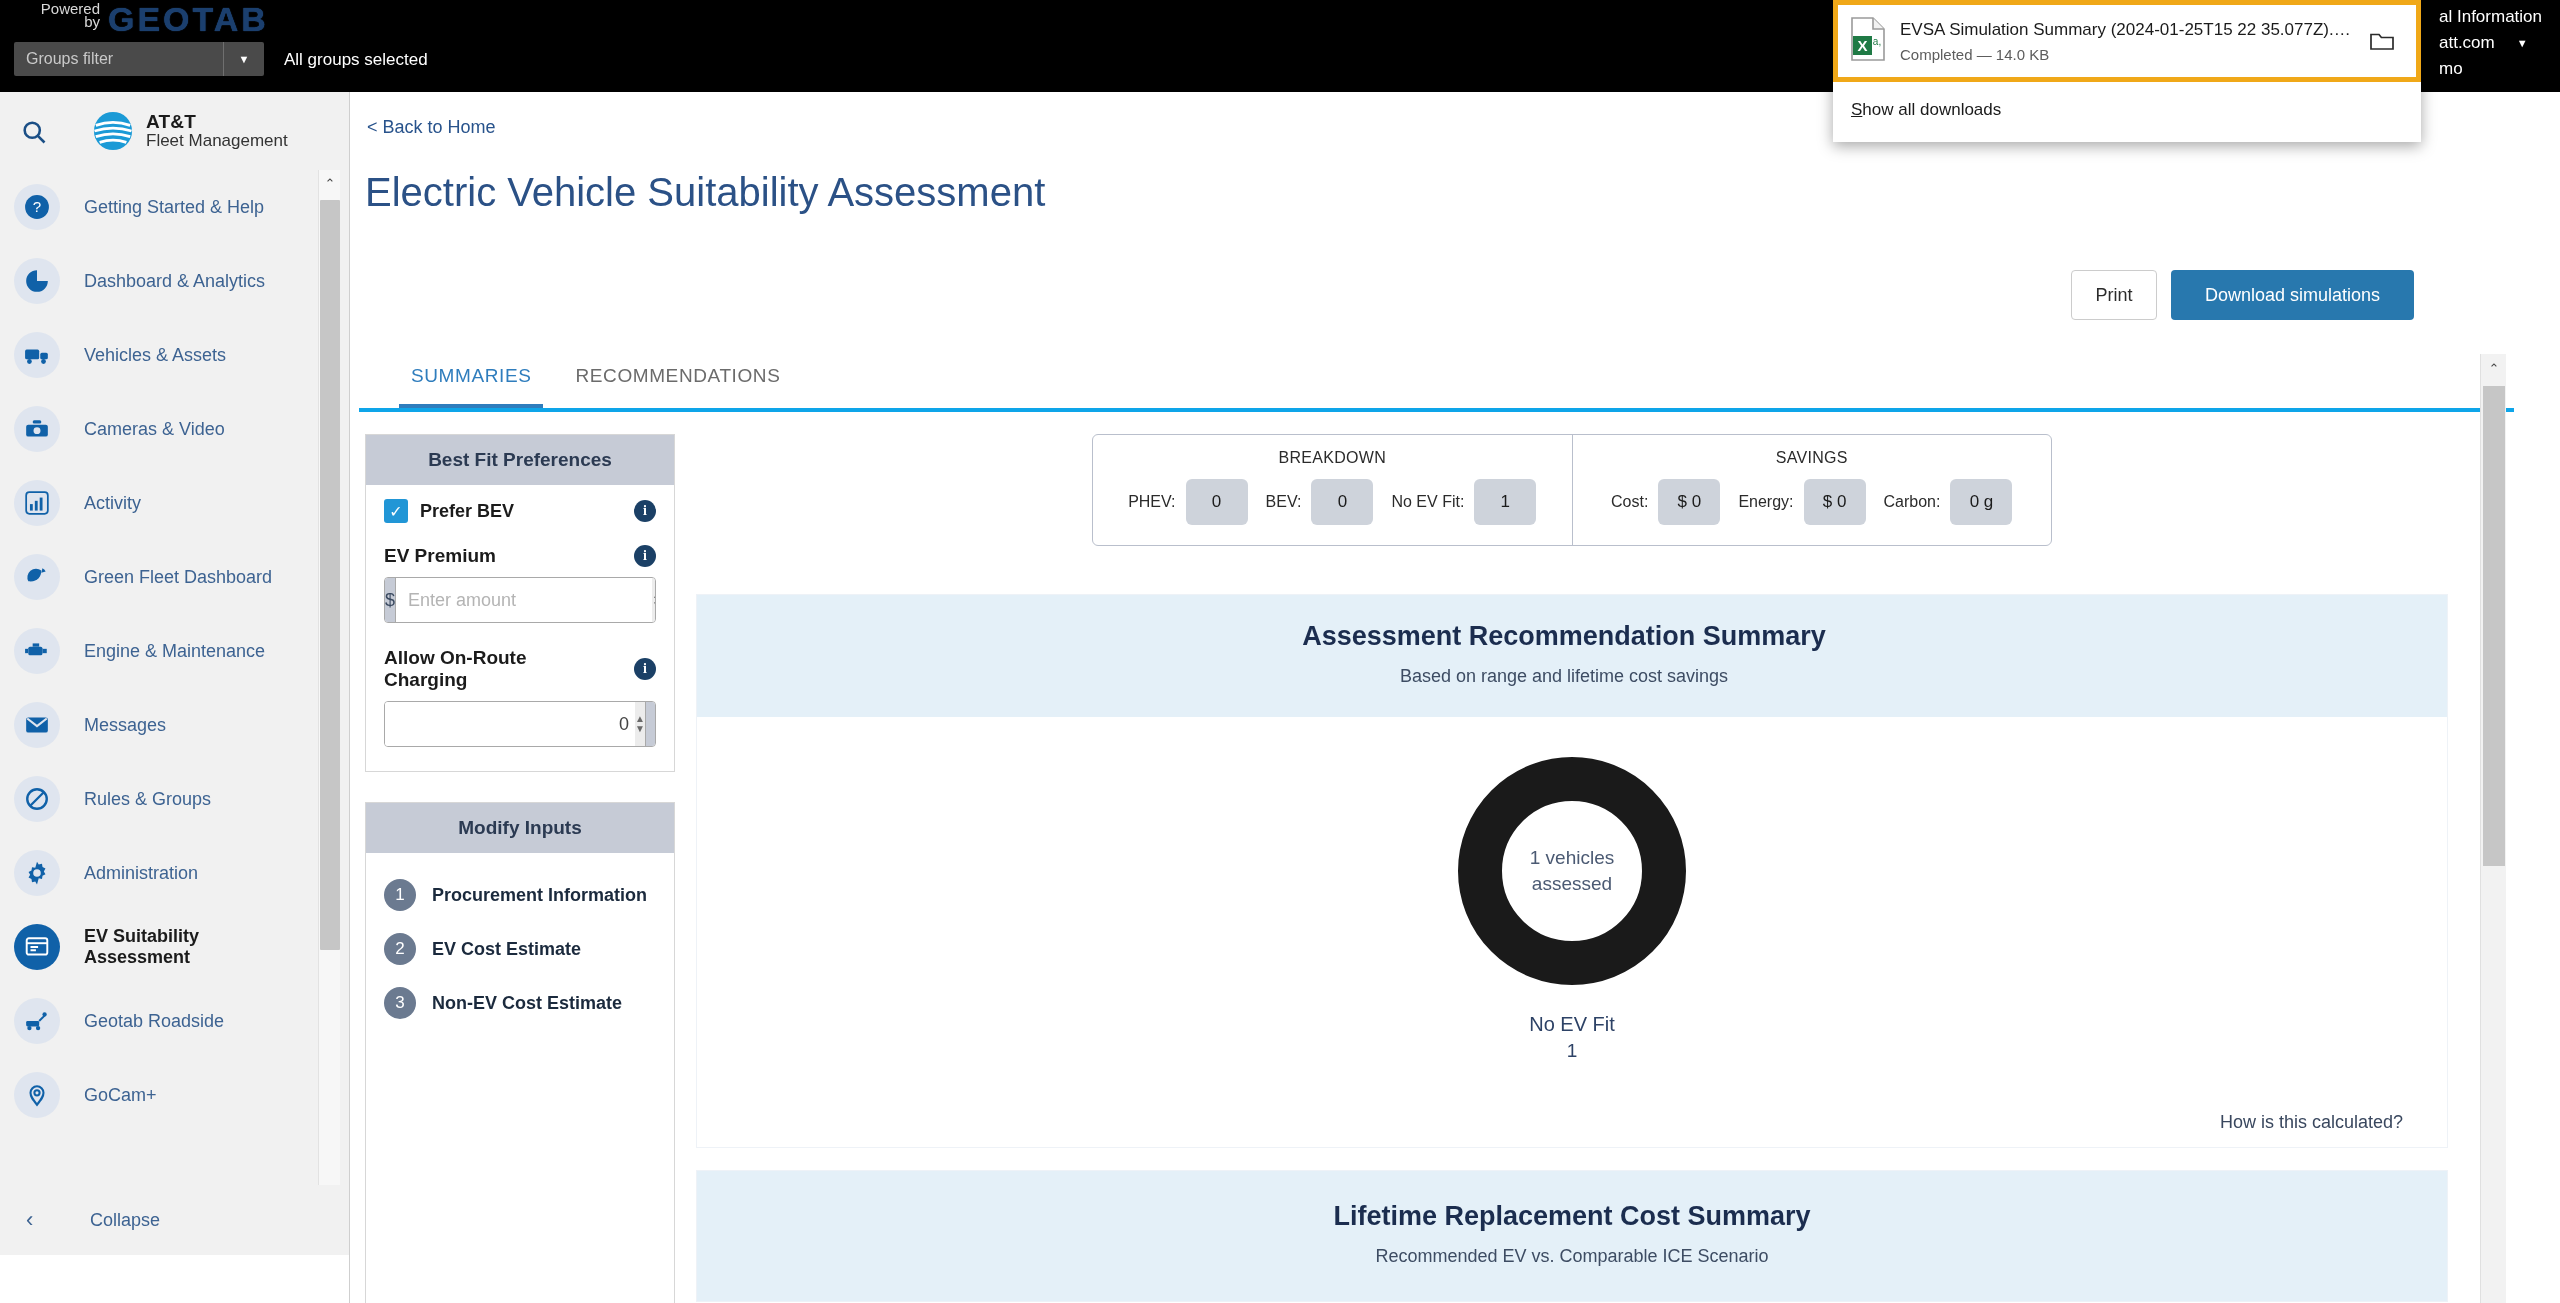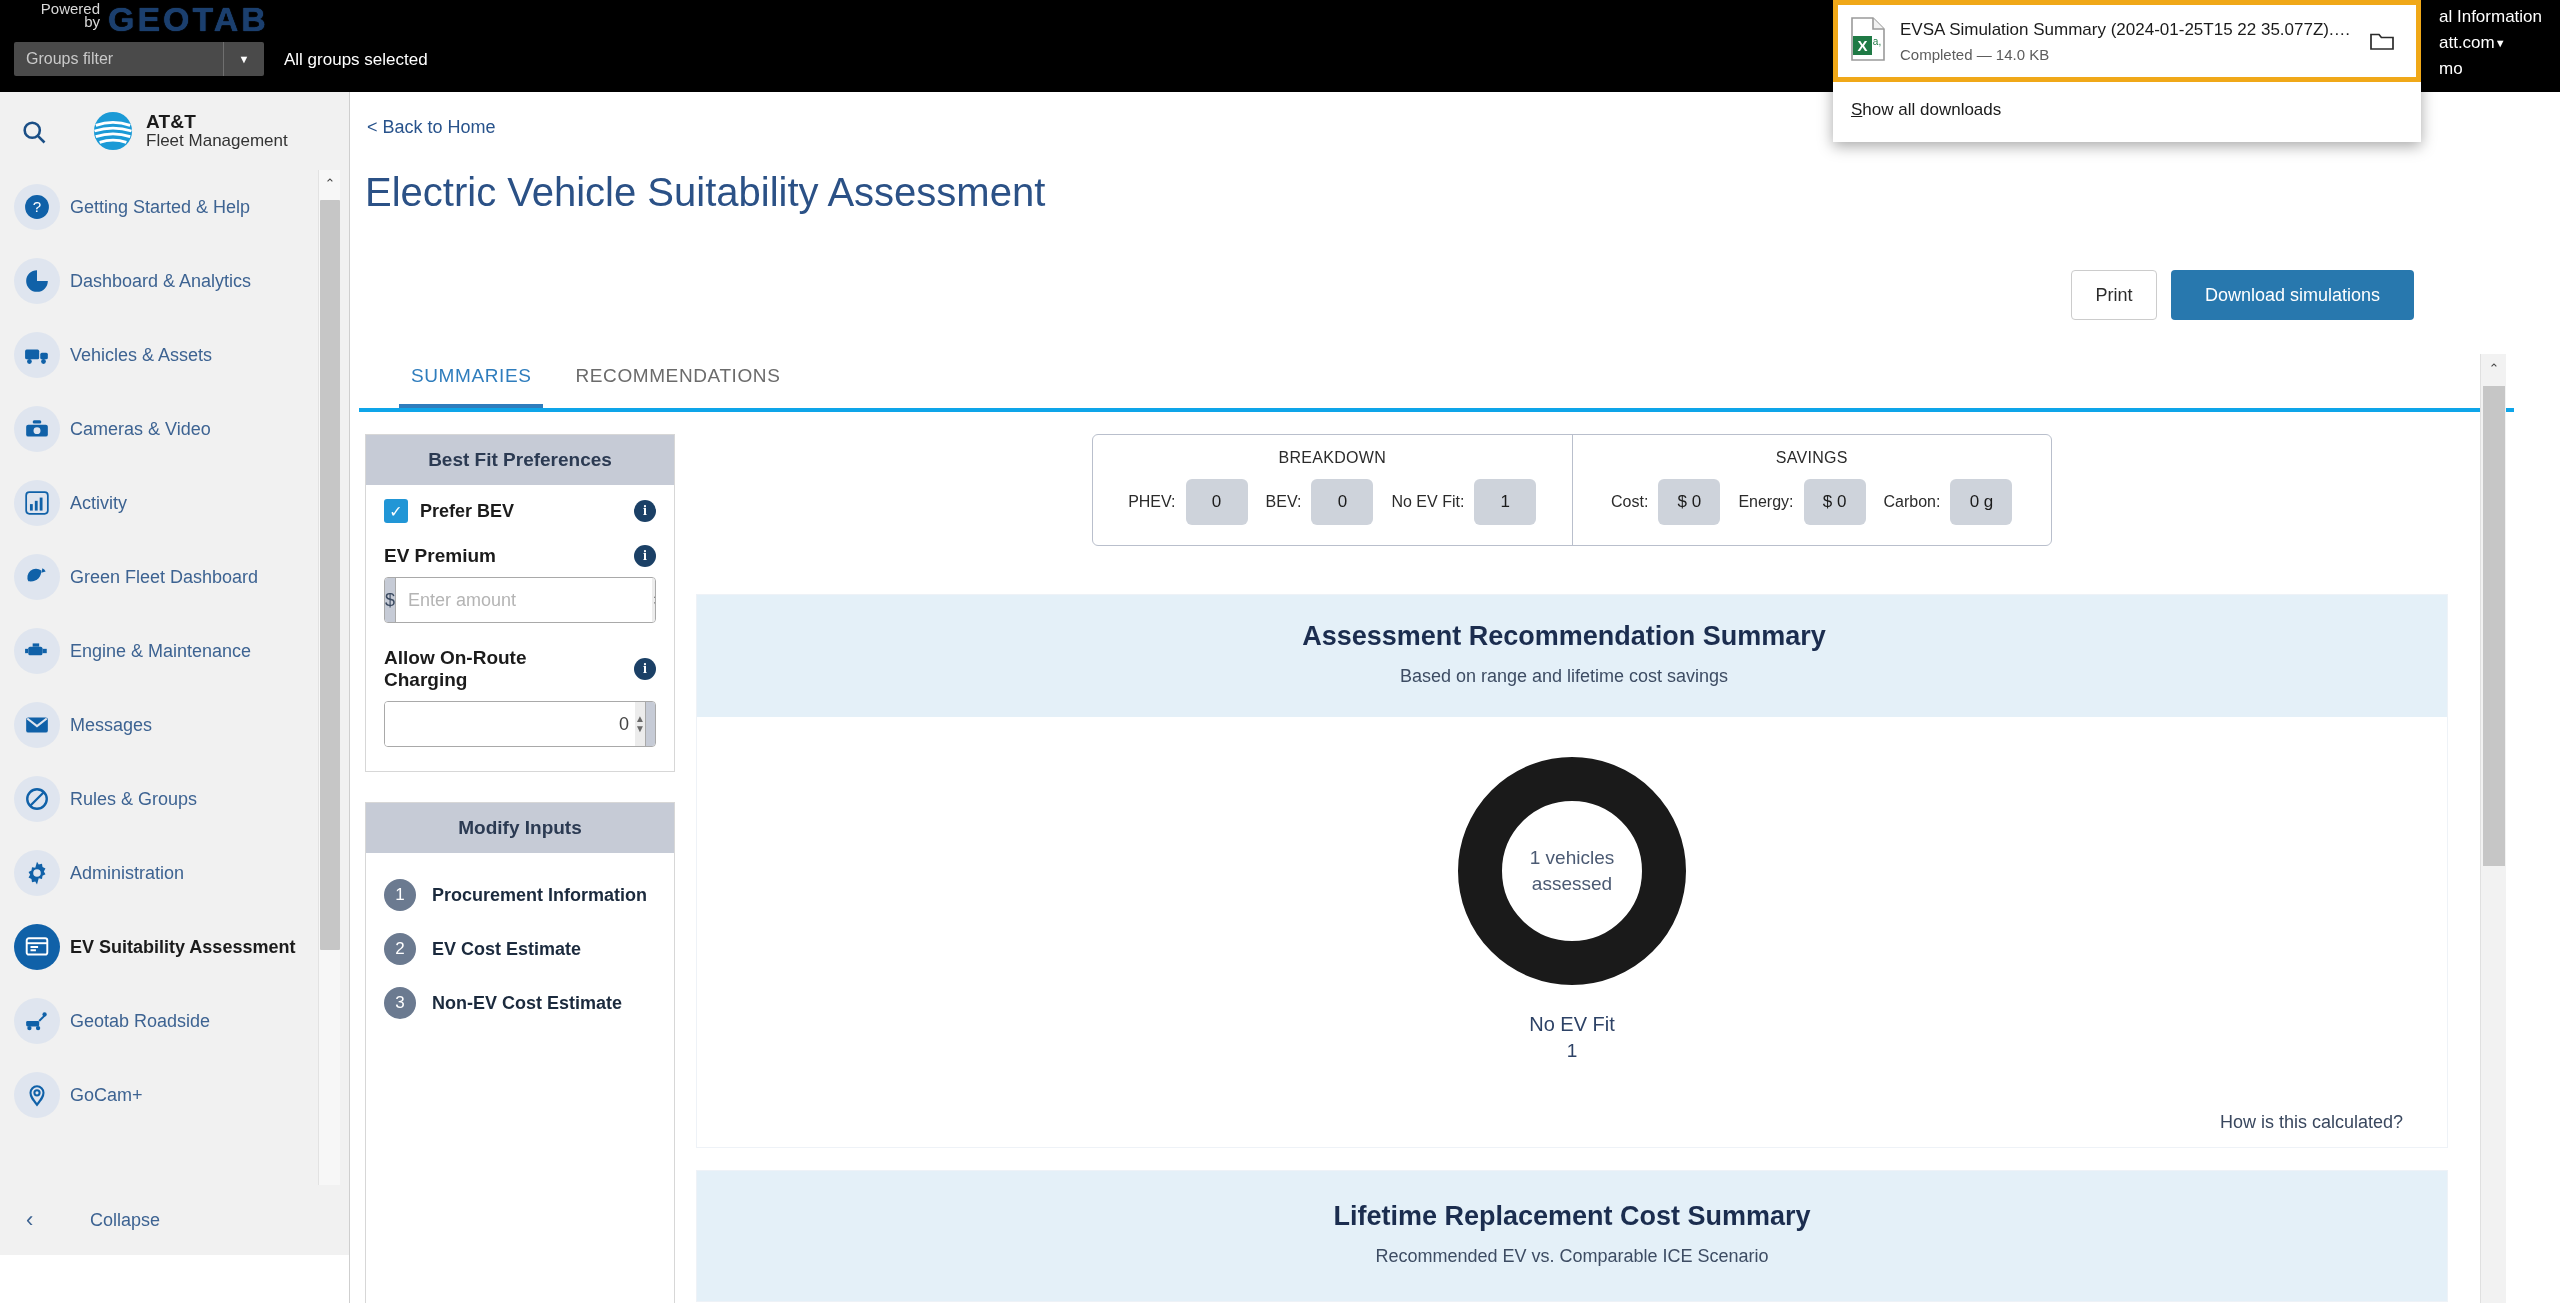--- a/index.html
+++ b/index.html
@@ -41,21 +41,21 @@
     color: #ffffff; font-size: 11px;
   }
   .all-groups {
     position: absolute; left: 284px; top: 50px;
     font-size: 17px; color: #ffffff;
   }
   .account-block {
     position: absolute; right: 18px; top: 4px; text-align: left;
     color: #ffffff; font-size: 17px; line-height: 26px;
   }
-  .account-block .line2 { display:flex; align-items:center; }
+  .account-block .line2 { display:flex; align-items:center; gap:22px; }
   .account-block .acct-caret { font-size: 11px; }
 
   
   .sidebar {
     position: absolute; left: 0; top: 92px; width: 350px; height: 1211px;
     background: #f1f1f1; border-right: 1px solid #cfcfcf;
   }
   .sb-head { height: 78px; position: relative; }
   .sb-search {
     position: absolute; left: 14px; top: 20px; width: 40px; height: 40px;
@@ -77,21 +77,21 @@
     display: flex; align-items: center; height: 74px; padding-left: 14px;
     cursor: pointer; position: relative;
   }
   .sb-icon-wrap {
     width: 46px; height: 46px; border-radius: 50%;
     background: #dfe5ef; display:flex; align-items:center; justify-content:center;
     flex: 0 0 46px;
   }
   .sb-item.active .sb-icon-wrap { background: #1061a8; }
   .sb-label {
-    margin-left: 10px; font-size: 18px; color: #3d6392; flex: 1;
+    margin-left: 24px; font-size: 18px; color: #3d6392; flex: 1;
   }
   .sb-item.active .sb-label { color: #1b1b1b; font-weight: 700; }
   .sb-chev { width: 44px; text-align:center; color:#8a9ab0; font-size: 15px; }
 
   .sb-track {
     position: absolute; right: 9px; top: 78px; width: 22px; height: 1055px;
     background: #f7f7f7; border-left:1px solid #e2e2e2;
   }
   .sb-arrow-up, .sb-arrow-dn {
     position:absolute; left:0; width:22px; height: 26px;

